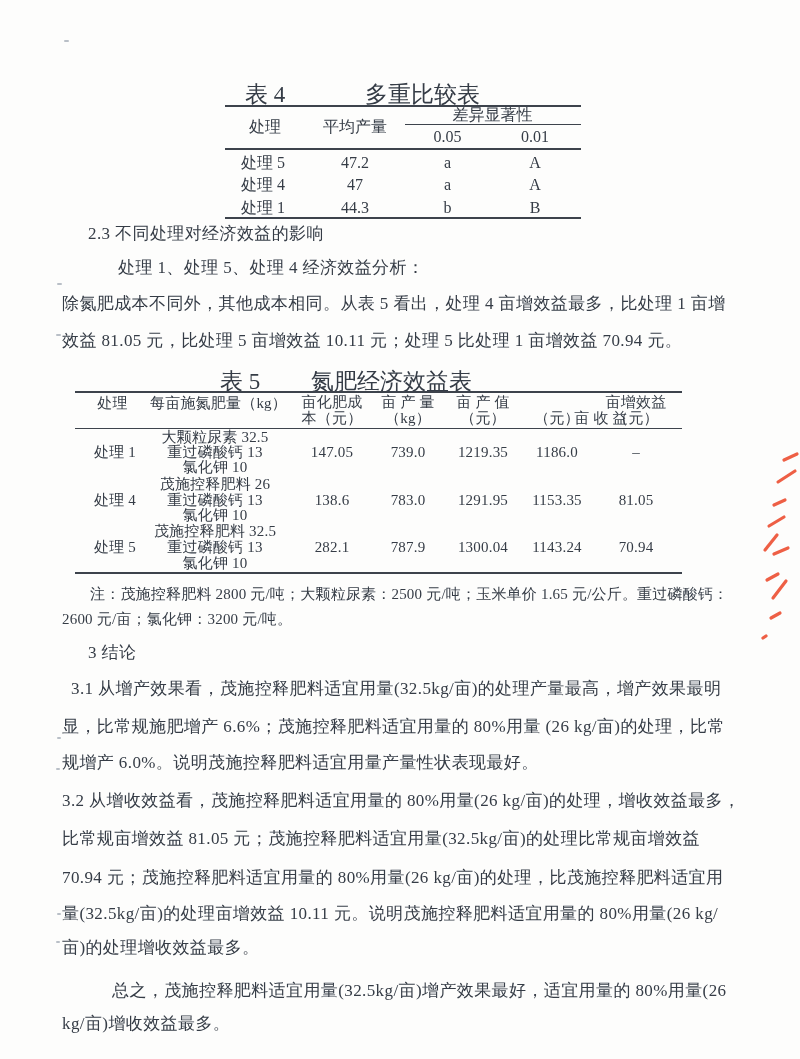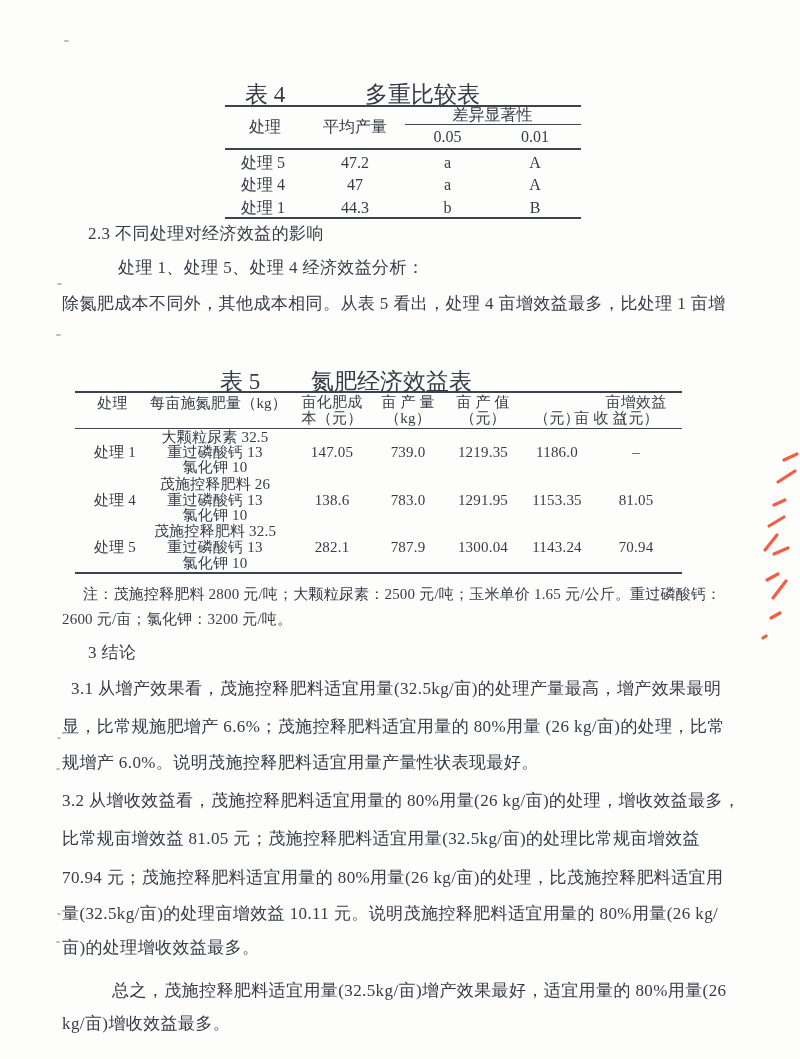--- a/index.html
+++ b/index.html
@@ -57,20 +57,21 @@
       <div class="abs t4txt" style="left:310px;top:197px;width:90px;">44.3</div>
       <div class="abs t4txt" style="left:405px;top:197px;width:85px;">b</div>
       <div class="abs t4txt" style="left:490px;top:197px;width:90px;">B</div>
     </div>
     <div class="hline h2" style="left:225px;top:217px;width:356px;"></div>
   </div>
 
   <div class="abs body-line" style="left:88px;top:223px;">2.3 不同处理对经济效益的影响</div>
   <div class="abs body-line" style="left:118px;top:257px;">处理 1、处理 5、处理 4 经济效益分析：</div>
   <div class="abs body-line" style="left:62px;top:293px;">除氮肥成本不同外，其他成本相同。从表 5 看出，处理 4 亩增效益最多，比处理 1 亩增</div>
+  <div class="abs body-line" style="left:62px;top:330px;">效益 81.05 元，比处理 5 亩增效益 10.11 元；处理 5 比处理 1 亩增效益 70.94 元。</div>
 
   <div class="abs cap" style="left:220px;top:371px;">表 5</div>
   <div class="abs cap" style="left:311px;top:371px;">氮肥经济效益表</div>
 
   <div>
     <div class="hline h2" style="left:75px;top:391px;width:607px;"></div>
 
     <div class="abs t5txt" style="left:75px;top:395px;width:75px;">处理</div>
     <div class="abs t5txt" style="left:150px;top:395px;width:130px;">每亩施氮肥量（kg）</div>
     <div class="abs t5txt" style="left:290px;top:394px;width:84px;">亩化肥成</div>
@@ -119,21 +120,21 @@
       <div class="abs t5txt" style="left:374px;top:539px;width:68px;">787.9</div>
       <div class="abs t5txt" style="left:442px;top:539px;width:82px;">1300.04</div>
       <div class="abs t5txt" style="left:524px;top:539px;width:66px;">1143.24</div>
       <div class="abs t5txt" style="left:590px;top:539px;width:92px;">70.94</div>
       <div class="abs t5txt" style="left:150px;top:555px;width:130px;">氯化钾 10</div>
     </div>
 
     <div class="hline h2" style="left:75px;top:572px;width:607px;"></div>
   </div>
 
-  <div class="abs note-line" style="left:83px;top:585px;text-align:right;">注：茂施控释肥料 2800 元/吨；大颗粒尿素：2500 元/吨；玉米单价 1.65 元/公斤。重过磷酸钙：</div>
+  <div class="abs note-line" style="left:90px;top:585px;text-align:right;">注：茂施控释肥料 2800 元/吨；大颗粒尿素：2500 元/吨；玉米单价 1.65 元/公斤。重过磷酸钙：</div>
   <div class="abs note-line" style="left:62px;top:610px;">2600 元/亩；氯化钾：3200 元/吨。</div>
 
   <div class="abs body-line" style="left:88px;top:642px;">3 结论</div>
 
   <div class="abs body-line" style="left:62px;top:678px;margin-left:9px;">3.1 从增产效果看，茂施控释肥料适宜用量(32.5kg/亩)的处理产量最高，增产效果最明</div>
   <div class="abs body-line" style="left:62px;top:716px;">显，比常规施肥增产 6.6%；茂施控释肥料适宜用量的 80%用量 (26 kg/亩)的处理，比常</div>
   <div class="abs body-line" style="left:62px;top:752px;">规增产 6.0%。说明茂施控释肥料适宜用量产量性状表现最好。</div>
 
   <div class="abs body-line" style="left:62px;top:790px;">3.2 从增收效益看，茂施控释肥料适宜用量的 80%用量(26 kg/亩)的处理，增收效益最多，</div>
   <div class="abs body-line" style="left:62px;top:828px;">比常规亩增效益 81.05 元；茂施控释肥料适宜用量(32.5kg/亩)的处理比常规亩增效益</div>

